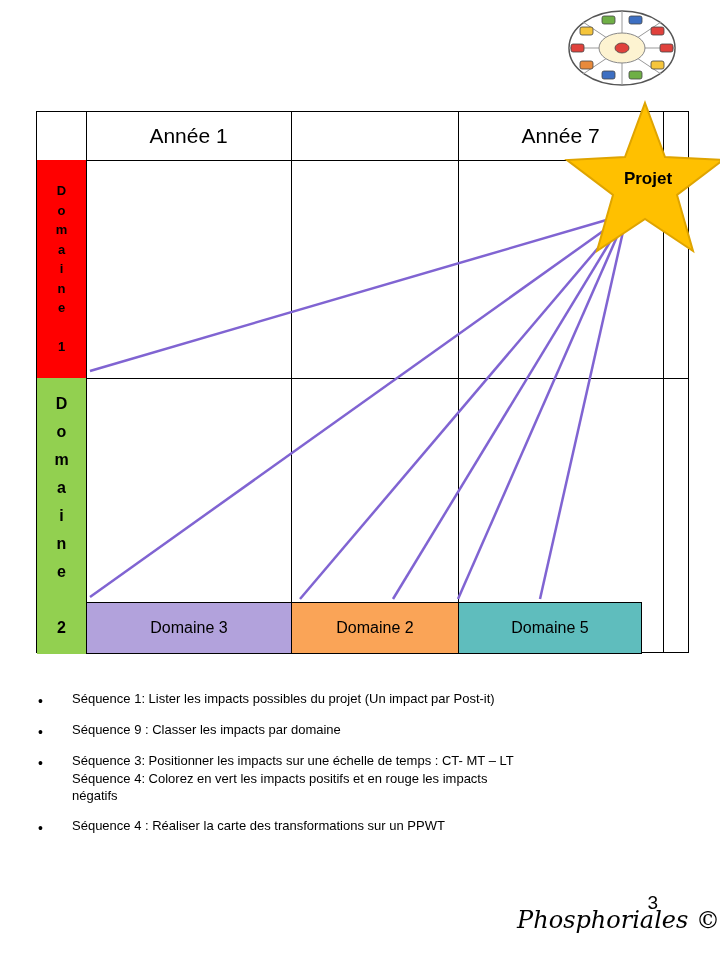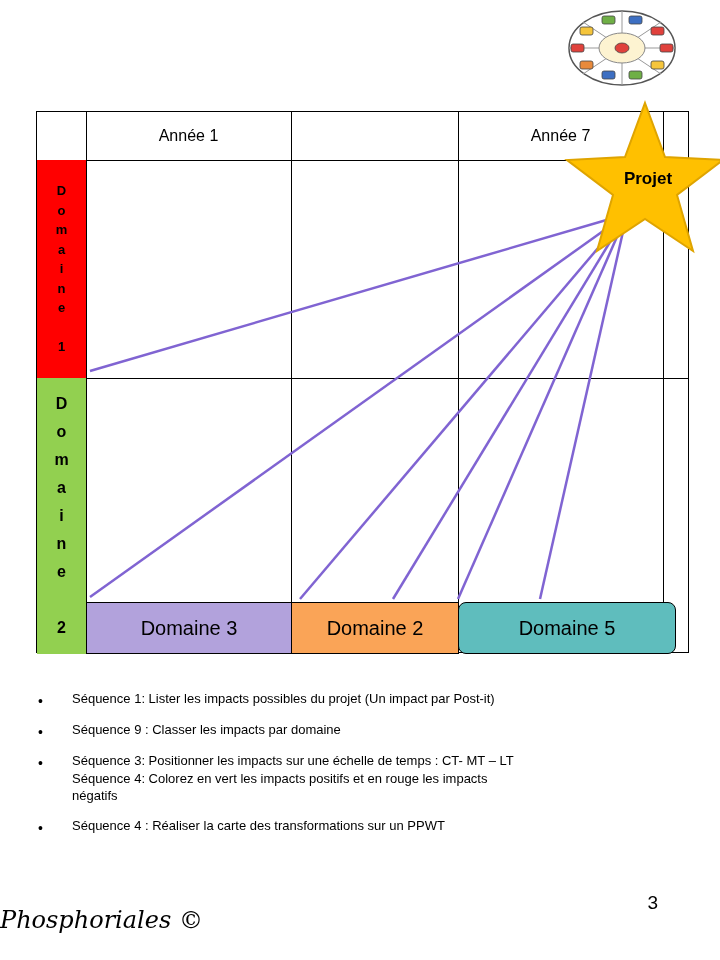--- a/index.html
+++ b/index.html
@@ -19,49 +19,49 @@
   
   .table {
     position:absolute; left:36px; top:111px; width:653px; height:542px;
     border:1.6px solid #000; background:#fff;
   }
   .vline { position:absolute; top:0; width:0; height:100%; border-left:1.6px solid #000; }
   .hline { position:absolute; left:0; width:100%; height:0; border-top:1.6px solid #000; }
   .hdr {
     position:absolute; top:0; height:48px;
     display:flex; align-items:center; justify-content:center;
-    font-size:16px; color:#000;
+    font-size:21px; color:#000;
   }
   .vlabel {
     position:absolute; left:0; width:49px;
     display:flex; align-items:center; justify-content:center;
     text-align:center; font-weight:bold; white-space:pre-line; color:#000;
   }
   .vlabel.d1 { top:48px; height:218px; font-size:13px; line-height:1.5; }
   .vlabel.d2 { top:266px; height:276px; font-size:16px; line-height:1.75; }
   .strip {
     position:absolute; top:490px; height:52px;
     border:1.6px solid #000;
     display:flex; align-items:center; justify-content:center;
-    font-size:20px; color:#000;
+    font-size:16px; color:#000;
   }
   .strip.s3 { left:49px;  width:206px; }
   .strip.s4 { left:254px; width:168px; }
-  .strip.s5 { left:421px; width:218px;border-radius:8px; }
+  .strip.s5 { left:421px; width:184px; }
   
   .overlay { position:absolute; left:0; top:0; width:720px; height:960px; pointer-events:none; }
   .star-label { font-family:"Liberation Sans", sans-serif; font-weight:bold; font-size:17px; }
   
   .bullets { position:absolute; left:38px; top:690px; width:648px; list-style:none; }
   .bullet { display:flex; margin-bottom:12px; }
   .bullet .dot { width:34px; font-size:14px; padding-top:3px; }
   .bullet .txt { flex:1; font-size:13px; line-height:1.35; white-space:pre-line; }
   
   .footer {
-    position:absolute; left:0; right:0; top:906px; text-align:left;
+    position:absolute; left:0; right:0; top:906px; text-align:right;
     font-family:"DejaVu Serif", serif; font-style:italic; font-size:24px; color:#000;
   }
   .pagenum { position:absolute; right:62px; top:892px; font-size:19px; color:#000; }
 </style>
 </head>
 <body>
 
 <div class="page">
 
 

